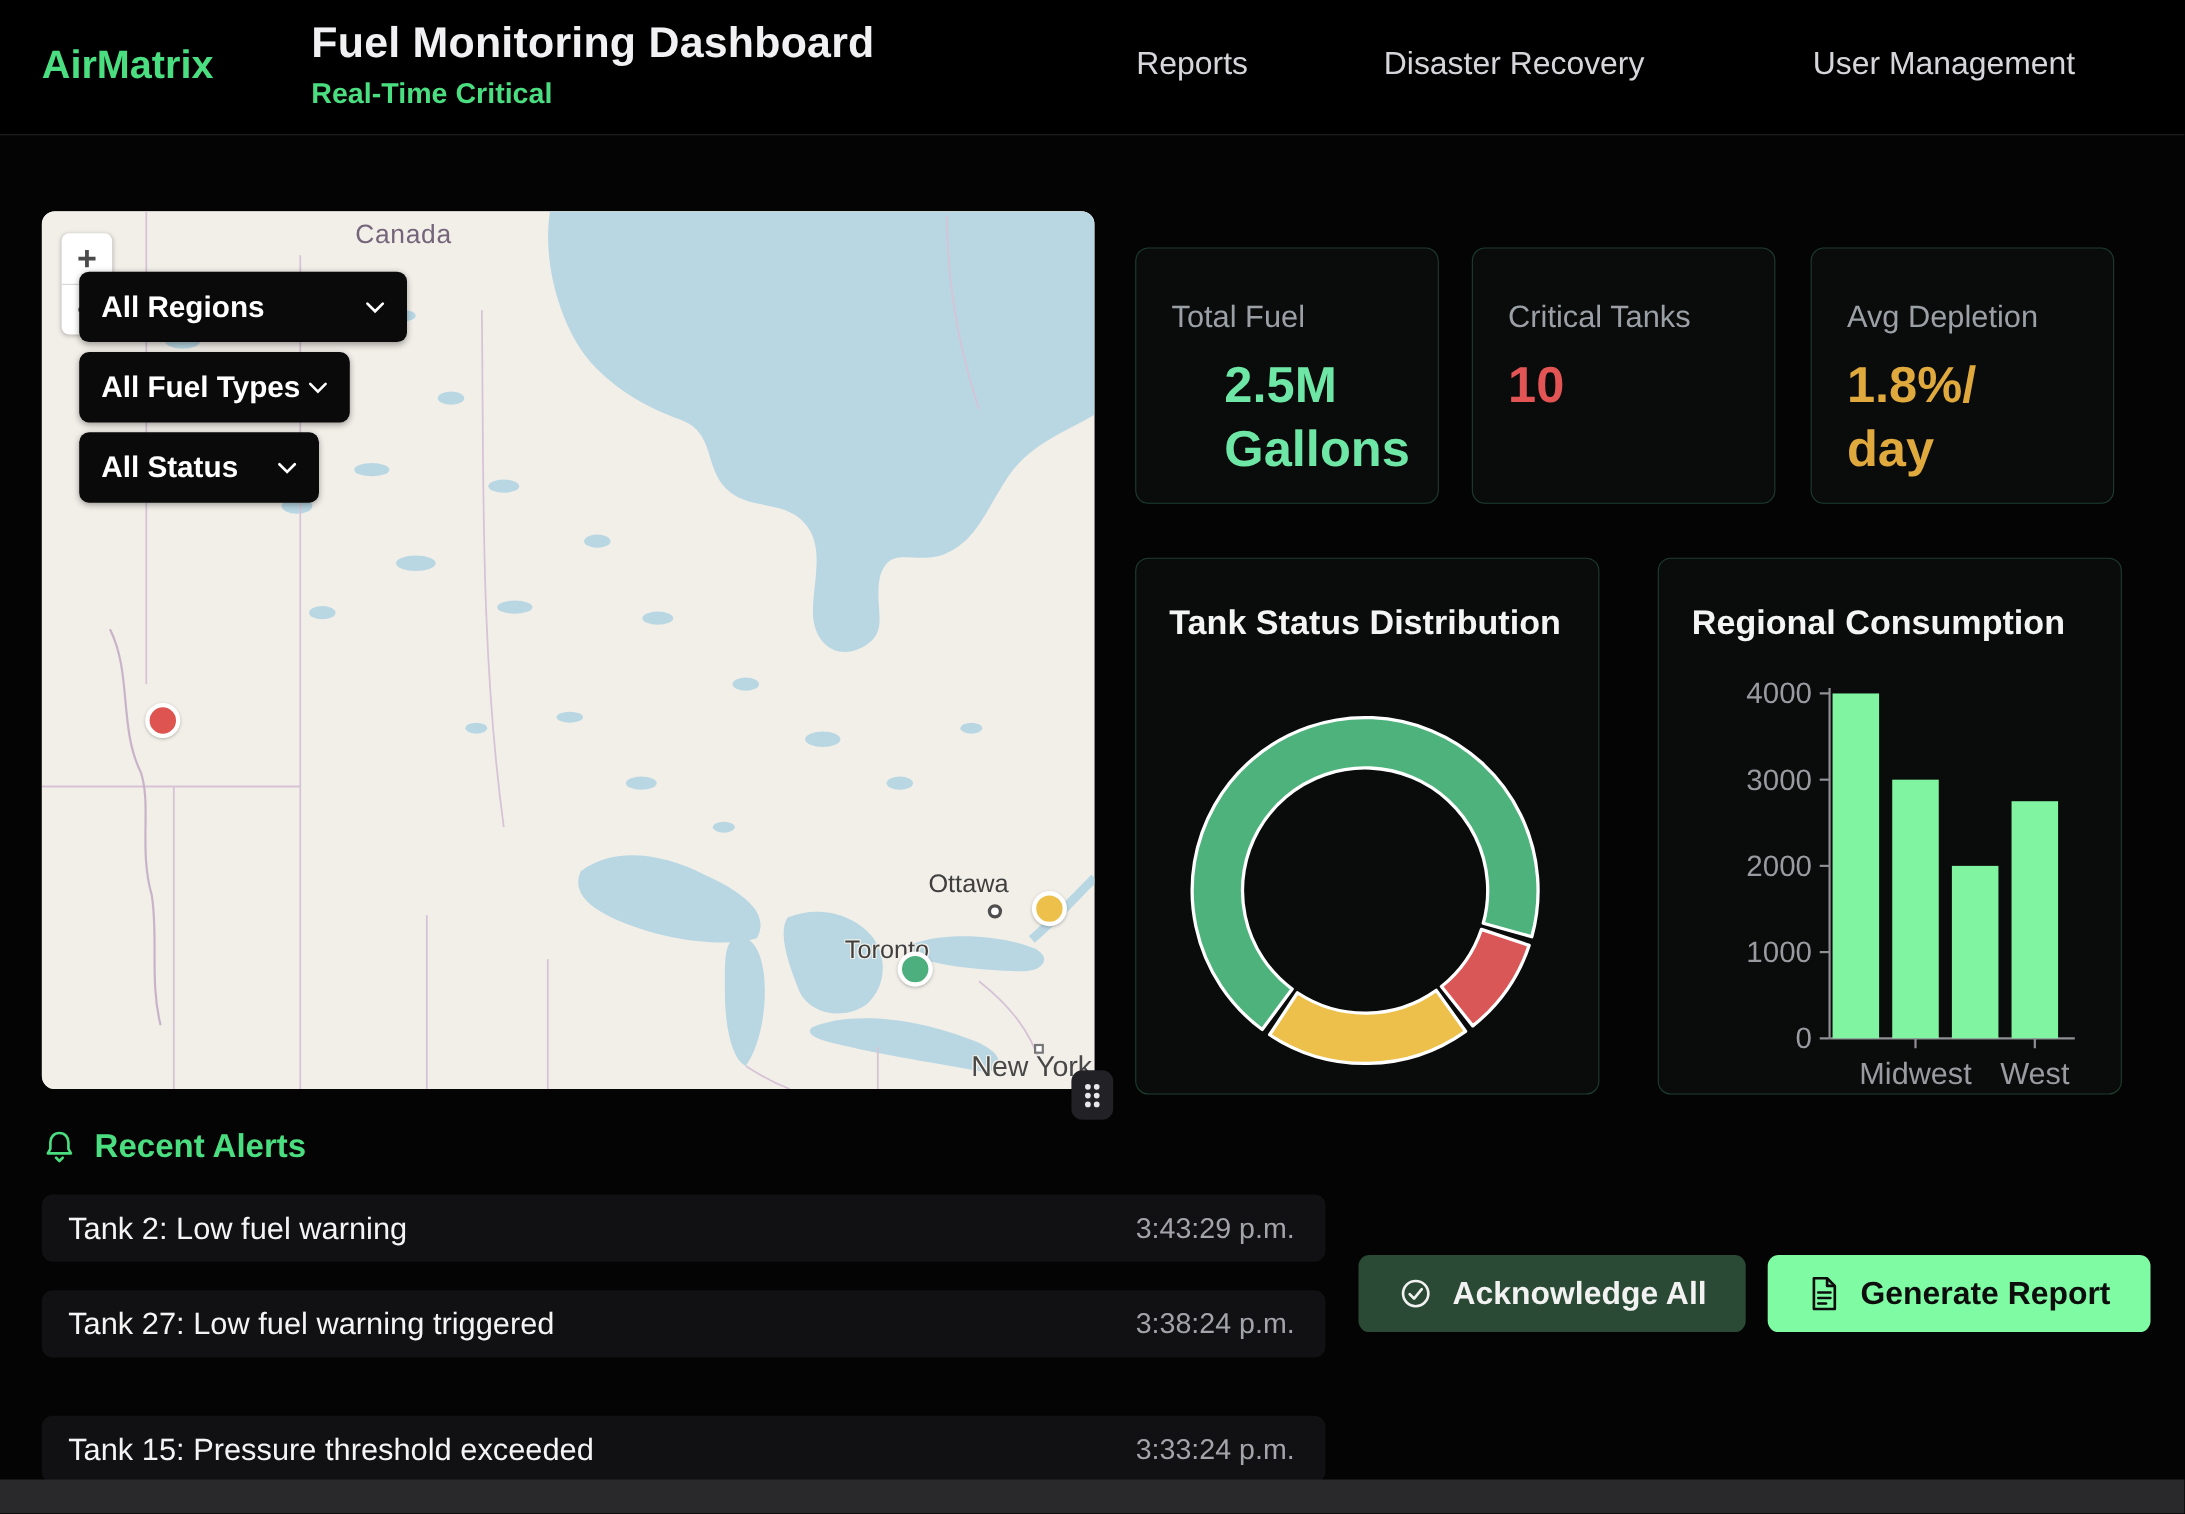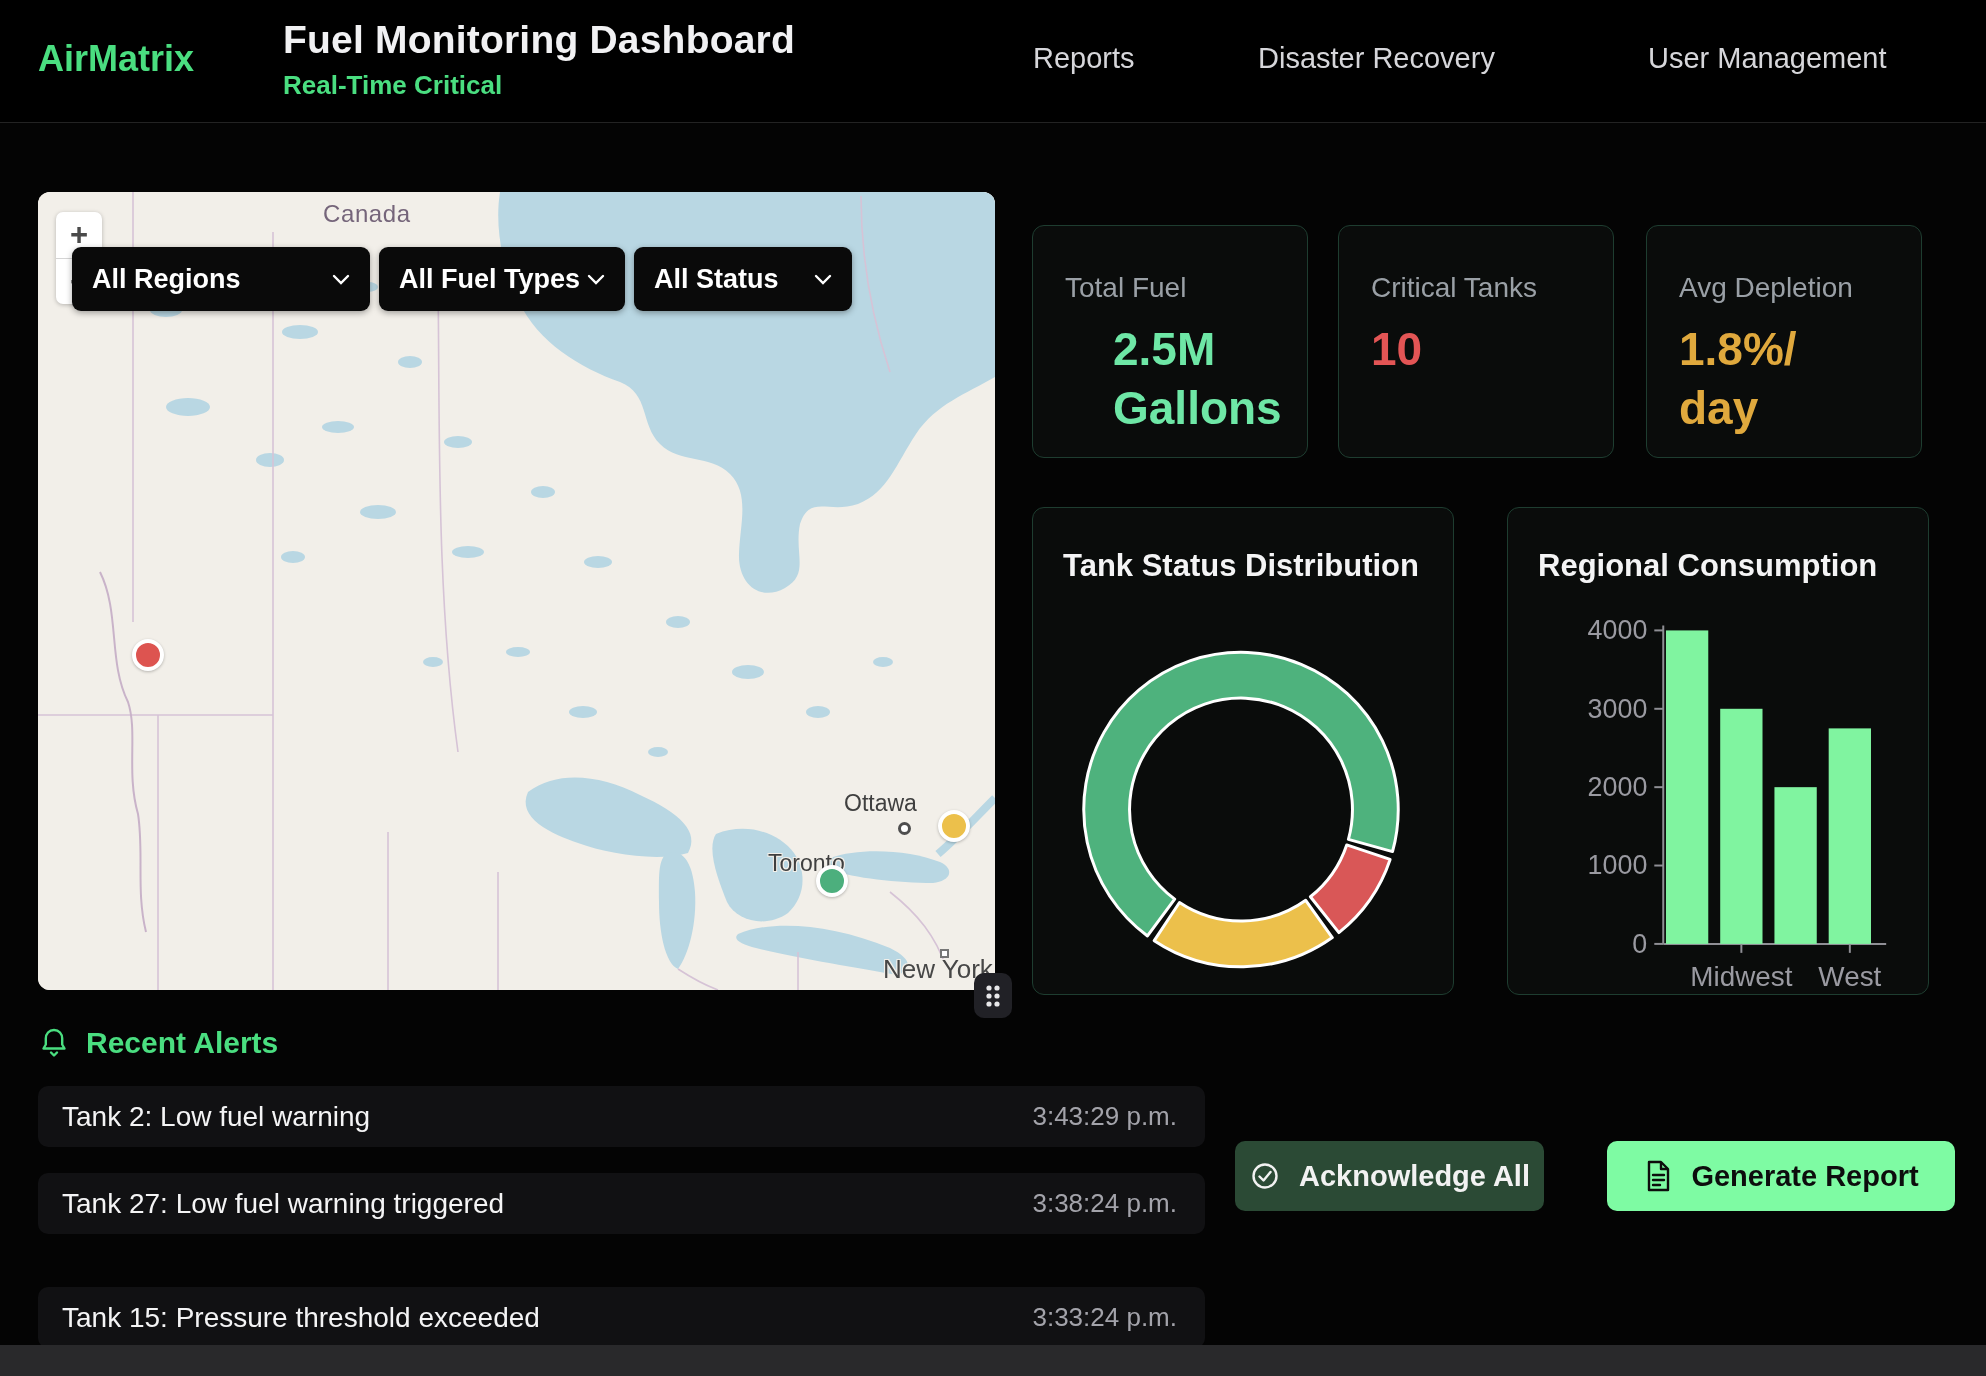--- a/index.html
+++ b/index.html
@@ -29,21 +29,21 @@
   .lbl-newyork { left:845px; top:762px; font-size:26px; color:#474747; }
   .town-dot { position:absolute; left:860px; top:630px; width:13px; height:13px; border:3px solid #4e4e4e;
     border-radius:50%; background:#fff; z-index:3; }
   .ny-dot { position:absolute; left:902px; top:757px; width:9px; height:9px; border:2px solid #777;
     background:#fff; z-index:3; }
   .zoom-ctl { position:absolute; left:18px; top:20px; width:46px; background:#fff; border-radius:7px;
     z-index:4; box-shadow:0 1px 4px rgba(0,0,0,0.25); overflow:hidden; }
   .zoom-btn { width:46px; height:46px; display:flex; align-items:center; justify-content:center;
     font-size:31px; font-weight:700; color:#4a4a4a; cursor:pointer; }
   .zoom-btn + .zoom-btn { border-top:1px solid #d4d4d4; }
-  .filter-row { position:absolute; left:34px; top:55px; display:flex; gap:9px; z-index:5; }
+  .filter-row { position:absolute; left:34px; top:55px; display:flex; gap:9px; z-index:5;flex-direction:column; }
   .filter-select { height:64px; background:#0a0a0a; border-radius:9px; display:flex; align-items:center;
     justify-content:space-between; padding:0 20px; color:#fff; font-size:27px; font-weight:700;
     cursor:pointer; box-shadow:0 2px 6px rgba(0,0,0,0.35); }
   .fs-1 { width:298px; } .fs-2 { width:246px; } .fs-3 { width:218px; }
   .map-marker { position:absolute; width:32px; height:32px; border:4px solid #fff; border-radius:50%;
     transform:translate(-50%,-50%); z-index:6; box-shadow:0 1px 3px rgba(0,0,0,0.25); cursor:pointer; }
   .grip { position:absolute; left:974px; top:973px; width:38px; height:45px; background:#212126;
     border-radius:10px; z-index:7; display:flex; align-items:center; justify-content:center; cursor:pointer; }
 
   
@@ -63,21 +63,21 @@
   .alert-row { position:absolute; left:38px; width:1167px; height:61px; background:#111113;
     border-radius:10px; display:flex; align-items:center; justify-content:space-between;
     padding:0 28px 0 24px;gap:12px; }
   .ar-1 { top:1086px; } .ar-2 { top:1173px; } .ar-3 { top:1287px; }
   .alert-msg { font-size:28px; color:#f4f4f5; }
   .alert-time { font-size:26px; color:#a3a3aa; }
 
   
   .btn { position:absolute; top:1141px; height:70px; border-radius:10px; display:flex; align-items:center;
     justify-content:center; gap:18px; font-size:29px; font-weight:700; cursor:pointer; border:none; }
-  .btn-ack { left:1235px; width:309px; background:#2b4a35; color:#f2f2f2; }
+  .btn-ack { left:1235px; width:352px; background:#2b4a35; color:#f2f2f2; }
   .btn-gen { left:1607px; width:348px; background:#7efba3; color:#0d0d0d; }
 
   .footer { position:absolute; left:0; bottom:0; width:1986px; height:31px; background:#29292b; }
 </style>
 </head>
 <body>
 
 <div class="stage">
 
   <div class="header">

